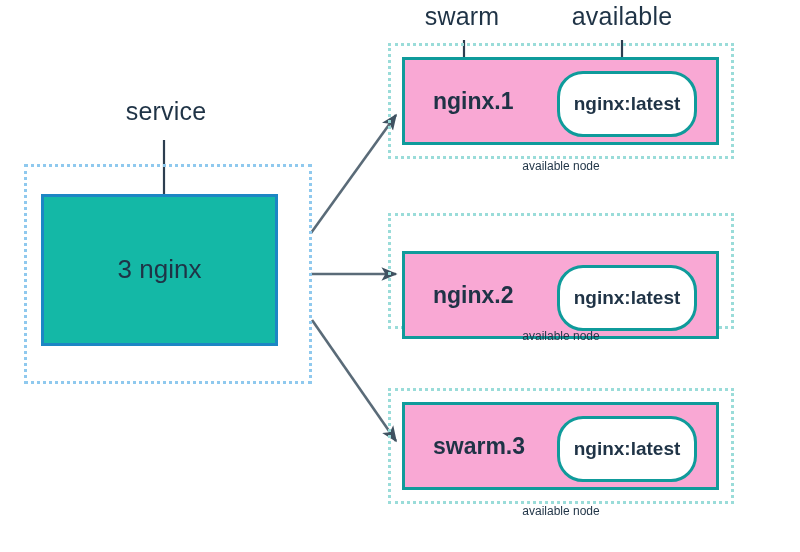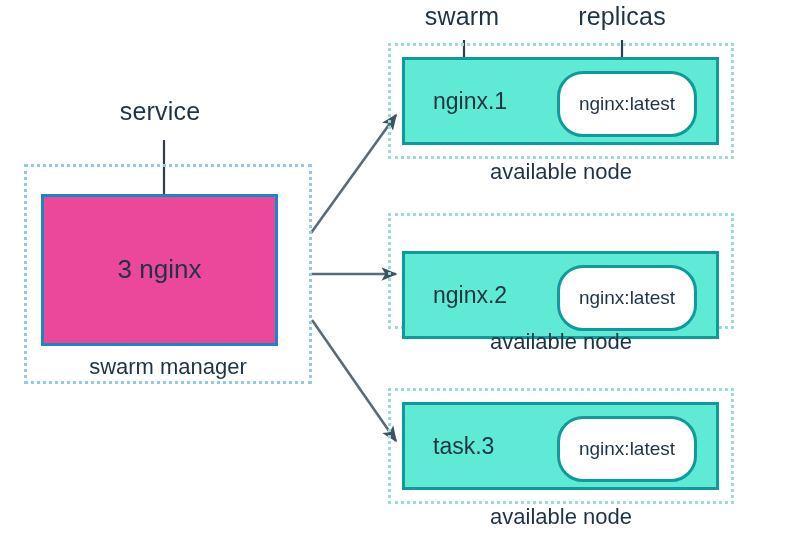--- a/index.html
+++ b/index.html
@@ -42,58 +42,59 @@
     height: 220px;
     border: 3px dotted #8fc9ee;
     box-sizing: border-box;
   }
   .service-box {
     position: absolute;
     left: 41px;
     top: 194px;
     width: 237px;
     height: 152px;
-    background: #ec4899;
+    background: #14b8a6;
     border: 3px solid #1c86c4;
     box-sizing: border-box;
     display: flex;
     align-items: center;
     justify-content: center;
   }
   .service-box-label {
     font-size: 26px;
     color: #1f3346;
     text-align: center;
     line-height: 1.22;
   }
   .group-caption {
     position: absolute;
-    font-size: 22px;
+    font-size: 12px;
     color: #1f3346;
     white-space: nowrap;
     transform: translateX(-50%);
   }
 
   
   .node-group {
     position: absolute;
     left: 388px;
     width: 346px;
     height: 116px;
     border: 3px dotted #9adcd9;
     box-sizing: border-box;
   }
   .task-box {
     position: absolute;
     left: 402px;
     width: 317px;
     height: 88px;
-    background: #5eead4;
+    background: #f9a8d4;
     border: 3px solid #0f9b9b;
     box-sizing: border-box;
+    font-weight: bold;
   }
   .task-label {
     position: absolute;
     left: 28px;
     top: 50%;
     transform: translateY(-50%);
     font-size: 23px;
     color: #1f3346;
     white-space: nowrap;
   }
@@ -131,33 +132,32 @@
 
     <line x1="164" y1="140" x2="164" y2="227" stroke="#2d3e50" stroke-width="2.2"></line>
     <line x1="464" y1="40" x2="464" y2="88" stroke="#2d3e50" stroke-width="2.2"></line>
     <line x1="622" y1="40" x2="622" y2="85" stroke="#2d3e50" stroke-width="2.2"></line>
 
     <line x1="311" y1="233" x2="396" y2="115" stroke="#5a6b78" stroke-width="2.6" marker-end="url(#arrowhead)"></line>
     <line x1="311" y1="274" x2="396" y2="274" stroke="#5a6b78" stroke-width="2.6" marker-end="url(#arrowhead)"></line>
     <line x1="312" y1="320" x2="396" y2="441" stroke="#5a6b78" stroke-width="2.6" marker-end="url(#arrowhead)"></line>
   </svg>
 
-  <div class="annot" style="left:160px; top:97px;">service</div>
+  <div class="annot" style="left:166px; top:97px;">service</div>
   <div class="annot" style="left:462px; top:2px;">swarm</div>
-  <div class="annot" style="left:622px; top:2px;">replicas</div>
+  <div class="annot" style="left:622px; top:2px;">available</div>
 
   <div class="manager-group"></div>
 
   <div class="service-box">
     <div class="service-box-label">
       <span>3 nginx</span><br>
     </div>
   </div>
 
-  <div class="group-caption" style="left:168px; top:354px;">swarm manager</div>
 
   <div class="node-group" style="top:43px;"></div>
   <div class="task-box" style="top:57px;">
     <div class="task-label">nginx.1</div>
     <div class="container-box">
       <span class="container-label">nginx:latest</span>
     </div>
   </div>
   <div class="group-caption" style="left:561px; top:159px;">available node</div>
 
@@ -165,20 +165,20 @@
   <div class="task-box" style="top:235px;margin-top:16px;">
     <div class="task-label">nginx.2</div>
     <div class="container-box">
       <span class="container-label">nginx:latest</span>
     </div>
   </div>
   <div class="group-caption" style="left:561px; top:329px;">available node</div>
 
   <div class="node-group" style="top:388px;"></div>
   <div class="task-box" style="top:402px;">
-    <div class="task-label">task.3</div>
+    <div class="task-label">swarm.3</div>
     <div class="container-box">
       <span class="container-label">nginx:latest</span>
     </div>
   </div>
   <div class="group-caption" style="left:561px; top:504px;">available node</div>
 
 </div>
 
 </body></html>

